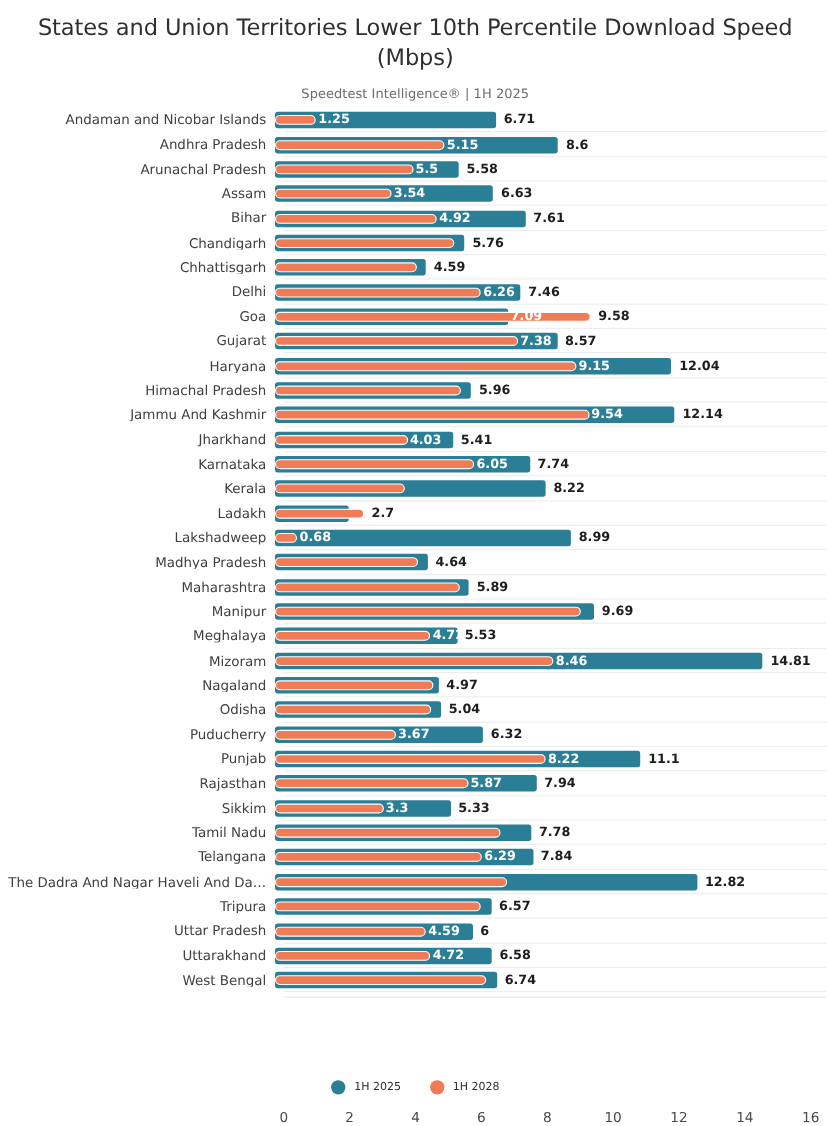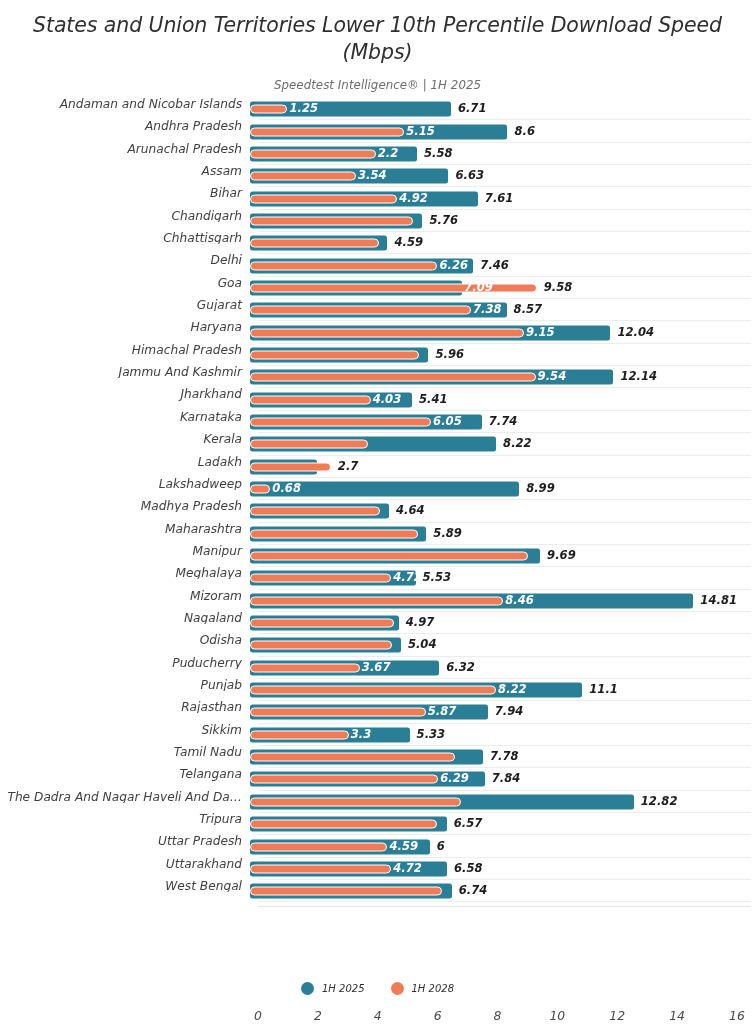--- a/index.html
+++ b/index.html
@@ -9,21 +9,20 @@
     width: 755px; height: 1024px;
     background: #ffffff;
     font-family: "DejaVu Sans", "Liberation Sans", sans-serif;
     color: #3c3c3c;
     overflow: hidden;
   }
   #chart-root {
     position: relative;
     width: 755px; height: 800px;
     background: #ffffff;
-    font-style: italic;
   }
 
   
   .title-block { padding-top: 12px; text-align: center; }
   .chart-title {
     font-size: 20.5px;
     font-weight: 400;
     color: #2f2f2f;
     line-height: 1.32;
     letter-spacing: -0.1px;
@@ -44,21 +43,21 @@
     left: 0; top: 98px;
     width: 755px;
     height: 810px;
   }
   .rows { position: relative; width: 100%; }
 
   .row {
     position: relative;
     height: 22.35px;
     display: flex;
-    align-items: flex-start;
+    align-items: center;
   }
   .row-sep {
     position: absolute;
     left: 258px; right: 4px; bottom: 0;
     height: 1px;
     background: #eceded;
   }
 
   .cat-label {
     width: 250px;
@@ -180,21 +179,21 @@
             <span class="lbl lbl-inner" style="color: rgb(255, 255, 255); left: 156.178px;">5.15</span>
             <span class="lbl lbl-outer" style="color: rgb(29, 29, 29); left: 264.462px;">8.6</span>
           </div>
           <div class="row-sep" style="background: rgb(236, 237, 237);"></div>
         </div>
         <div class="row">
           <div class="cat-label">Arunachal Pradesh</div>
           <div class="bar-zone">
             <div class="bar-teal" style="width: 167.051px; background: rgb(42, 127, 150);"></div>
             <div class="bar-orange" style="width: 125.737px; background: rgb(239, 124, 87);"></div>
-            <span class="lbl lbl-inner" style="color: rgb(255, 255, 255); left: 127.737px;">2.2</span>
+            <span class="lbl lbl-inner" style="color: rgb(255, 255, 255); left: 127.737px;">5.5</span>
             <span class="lbl lbl-outer" style="color: rgb(29, 29, 29); left: 174.051px;">5.58</span>
           </div>
           <div class="row-sep" style="background: rgb(236, 237, 237);"></div>
         </div>
         <div class="row">
           <div class="cat-label">Assam</div>
           <div class="bar-zone">
             <div class="bar-teal" style="width: 198.486px; background: rgb(42, 127, 150);"></div>
             <div class="bar-orange" style="width: 105.979px; background: rgb(239, 124, 87);"></div>
             <span class="lbl lbl-inner" style="color: rgb(255, 255, 255); left: 107.979px;">3.54</span>

